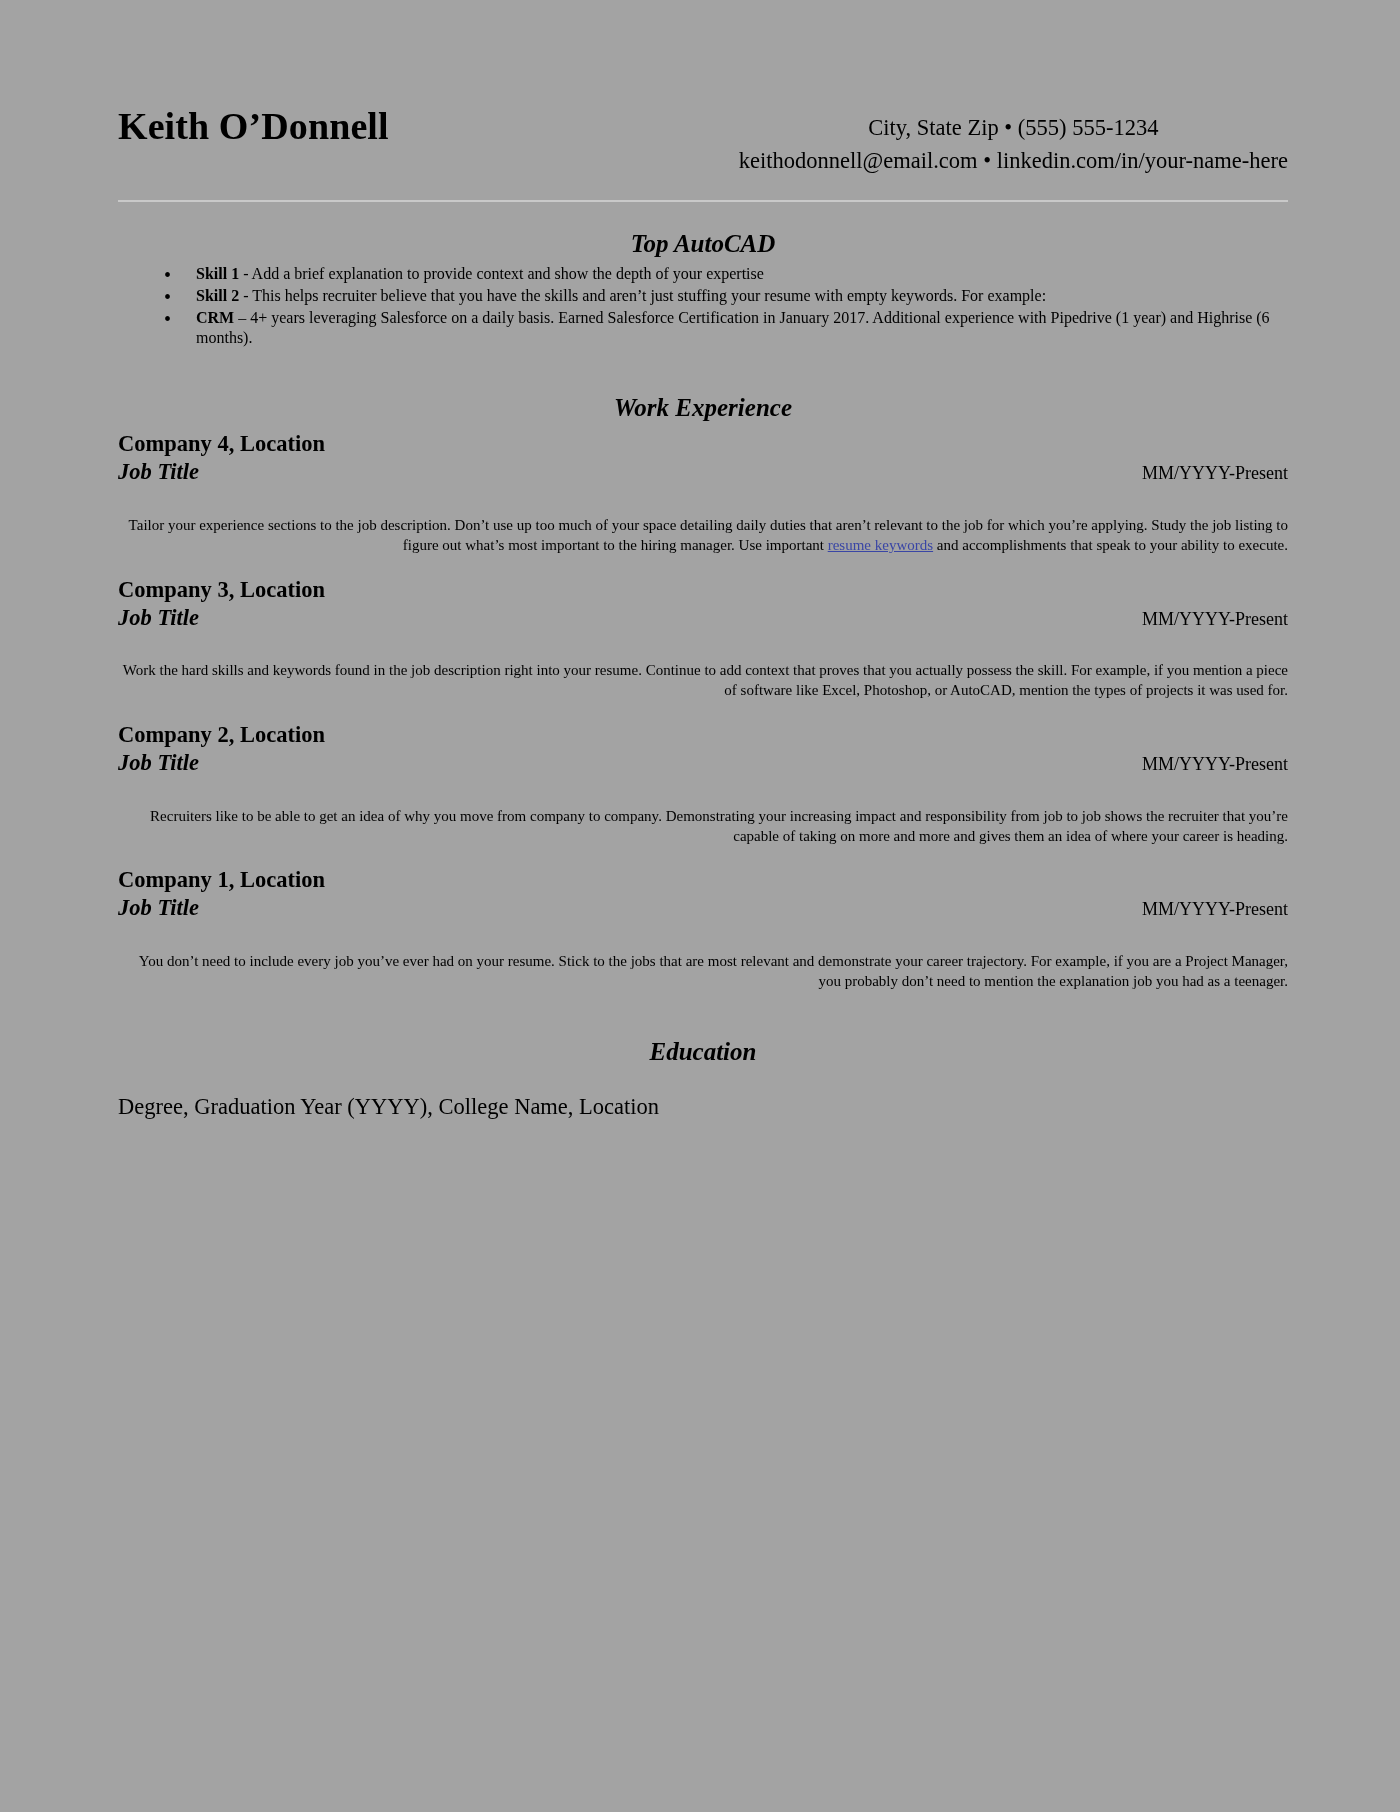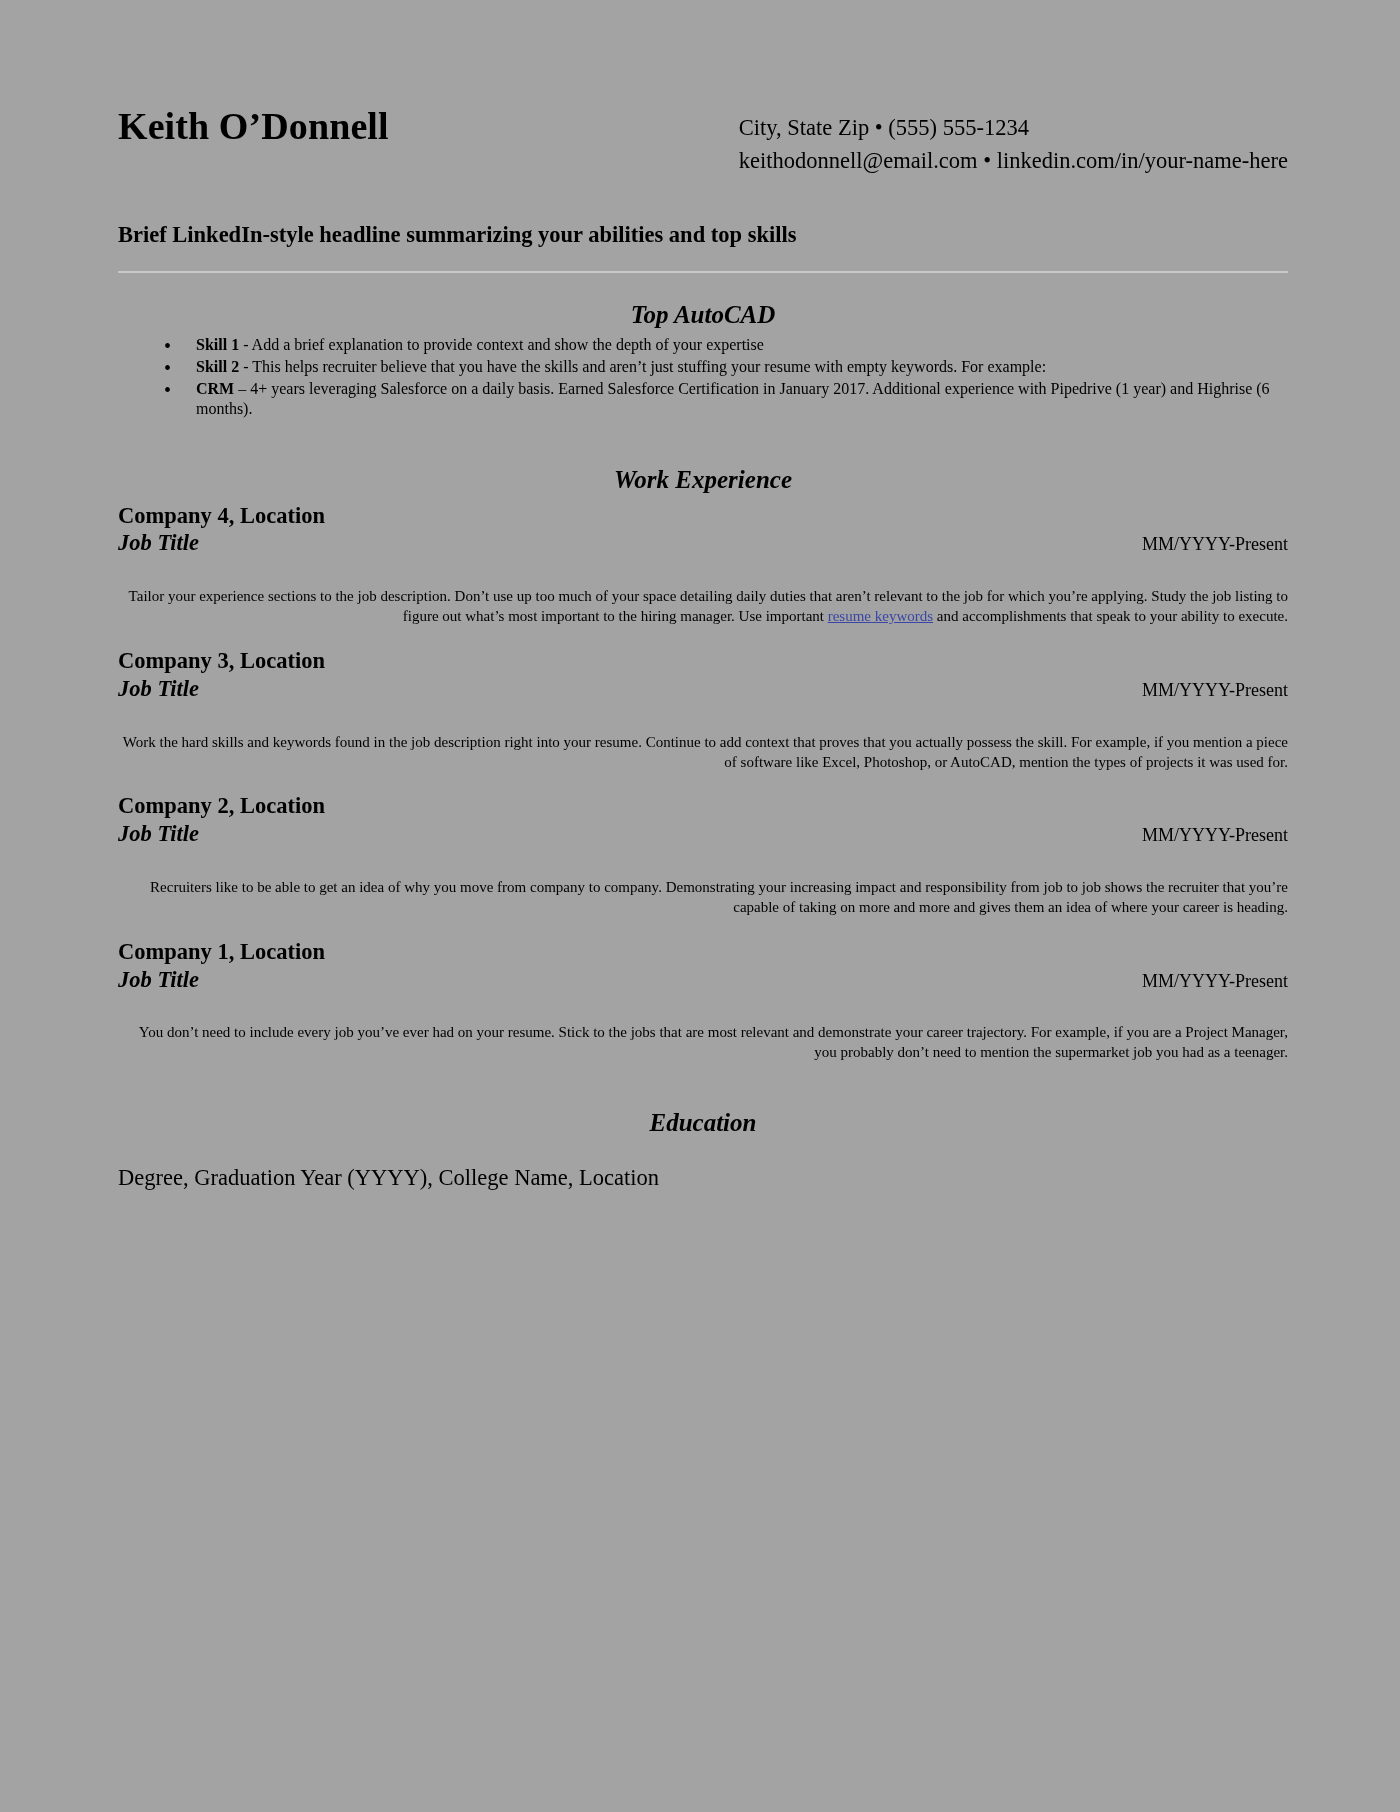--- a/index.html
+++ b/index.html
@@ -30,21 +30,21 @@
   }
   .name {
     font-size: 38px;
     font-weight: bold;
     letter-spacing: 0.1px;
     line-height: 1.08;
     white-space: nowrap;
     margin-top: 2px;
   }
   .contact {
-    text-align: left;
+    text-align: center;
     font-size: 22.5px;
     line-height: 1.46;
     padding-top: 8px;
     margin-left: 12px;
   }
   .contact div { white-space: nowrap; }
 
   .headline {
     font-size: 22.5px;
     font-weight: bold;
@@ -139,21 +139,20 @@
 <div class="page">
 
   <div class="header">
     <div class="name">Keith O’Donnell</div>
     <div class="contact">
       <div>City, State Zip • (555) 555-1234</div>
       <div>keithodonnell@email.com • linkedin.com/in/your-name-here</div>
     </div>
   </div>
 
-  <div class="headline">Brief LinkedIn-style headline summarizing your abilities and top skills</div>
 
   <div class="rule"></div>
 
   <div class="section-heading">Top AutoCAD</div>
 
   <ul class="skills">
     <li>
       <span class="skill-label">Skill 1</span><span> - Add a brief explanation to provide context and show the depth of your expertise</span>
     </li>
     <li>
@@ -192,19 +191,19 @@
     </div>
     <div class="job-desc">Recruiters like to be able to get an idea of why you move from company to company. Demonstrating your increasing impact and responsibility from job to job shows the recruiter that you’re capable of taking on more and more and gives them an idea of where your career is heading.</div>
   </div>
 
   <div class="job">
     <div class="job-company">Company 1, Location</div>
     <div class="job-line">
       <span class="job-title">Job Title</span>
       <span class="job-dates">MM/YYYY-Present</span>
     </div>
-    <div class="job-desc">You don’t need to include every job you’ve ever had on your resume. Stick to the jobs that are most relevant and demonstrate your career trajectory. For example, if you are a Project Manager, you probably don’t need to mention the supermarket job you had as a teenager.</div>
+    <div class="job-desc">You don’t need to include every job you’ve ever had on your resume. Stick to the jobs that are most relevant and demonstrate your career trajectory. For example, if you are a Project Manager, you probably don’t need to mention the explanation job you had as a teenager.</div>
   </div>
 
   <div class="section-heading education">Education</div>
   <div class="education-line">Degree, Graduation Year (YYYY), College Name, Location</div>
 
 </div>
 
 </body></html>

